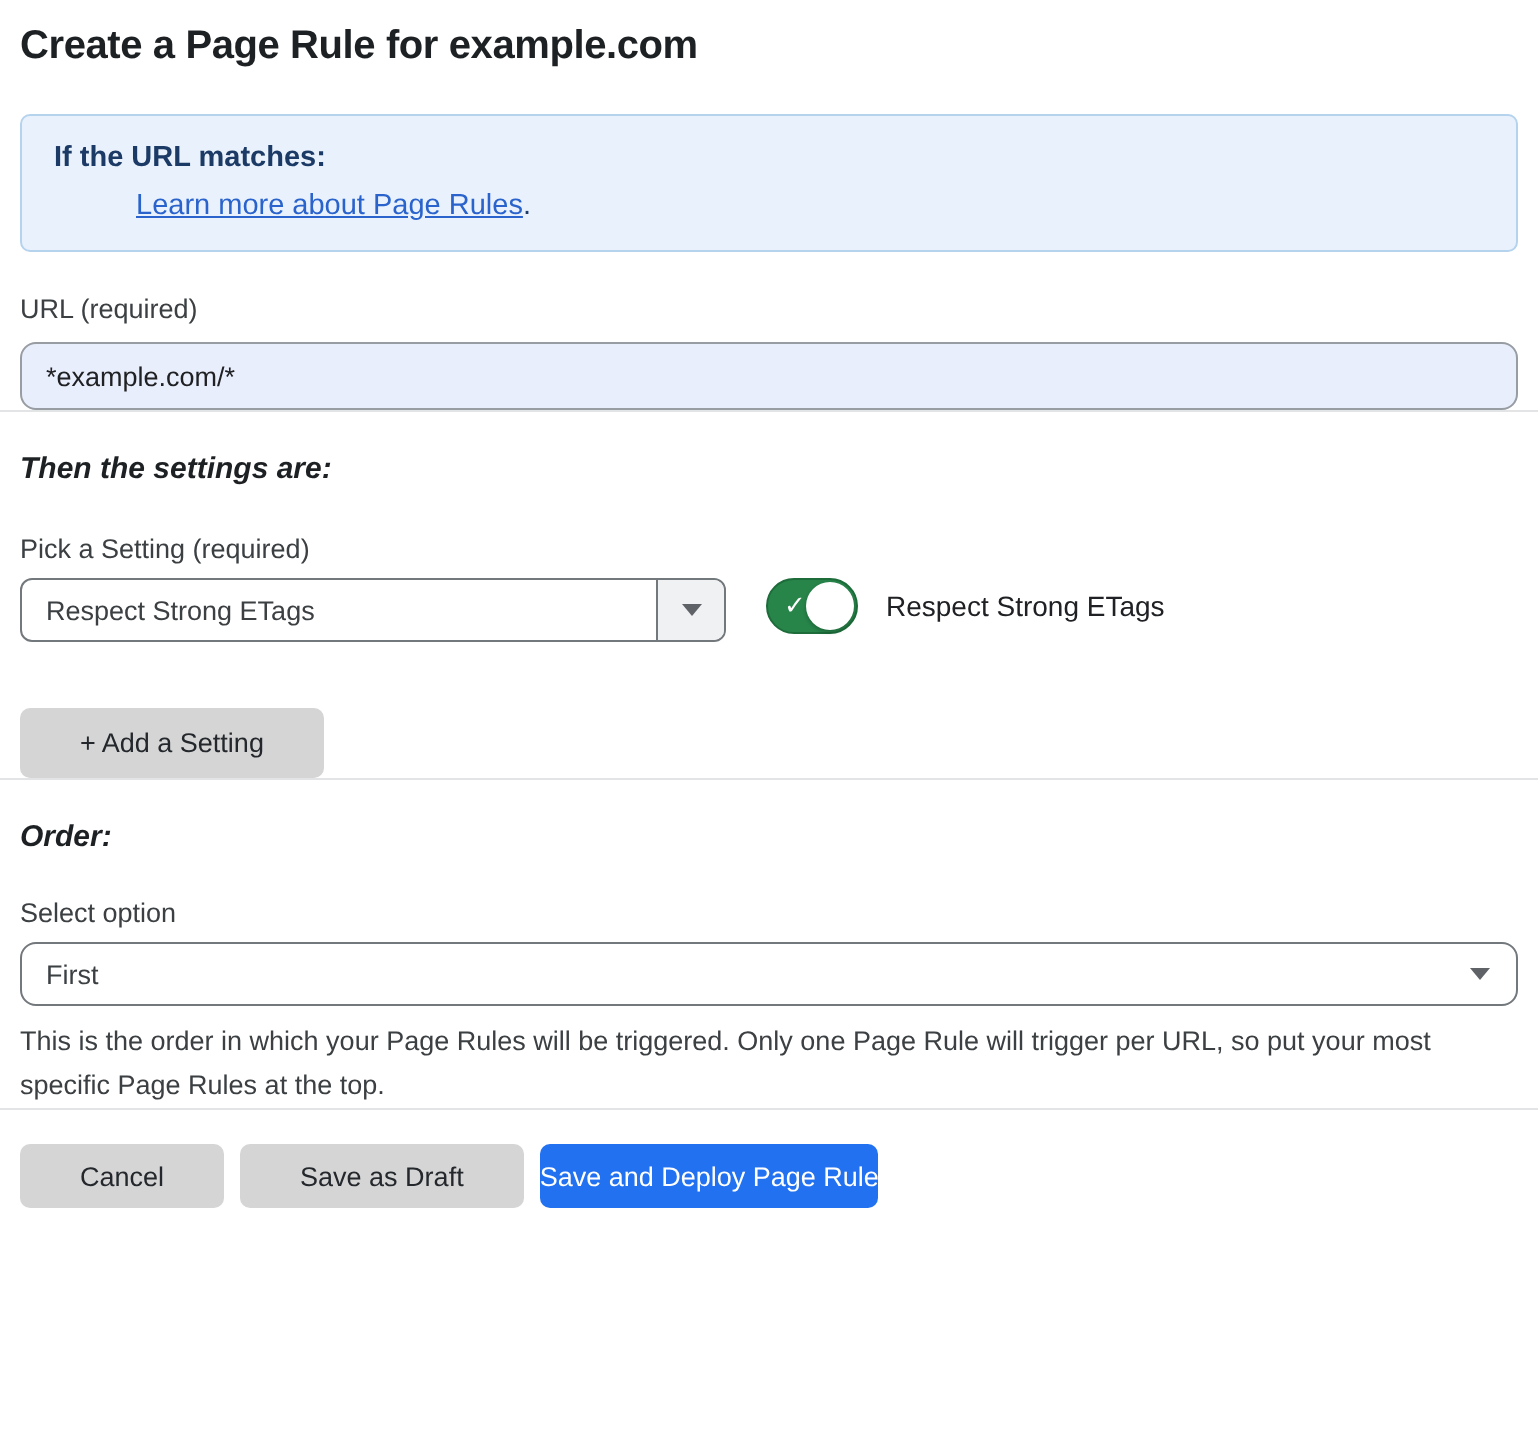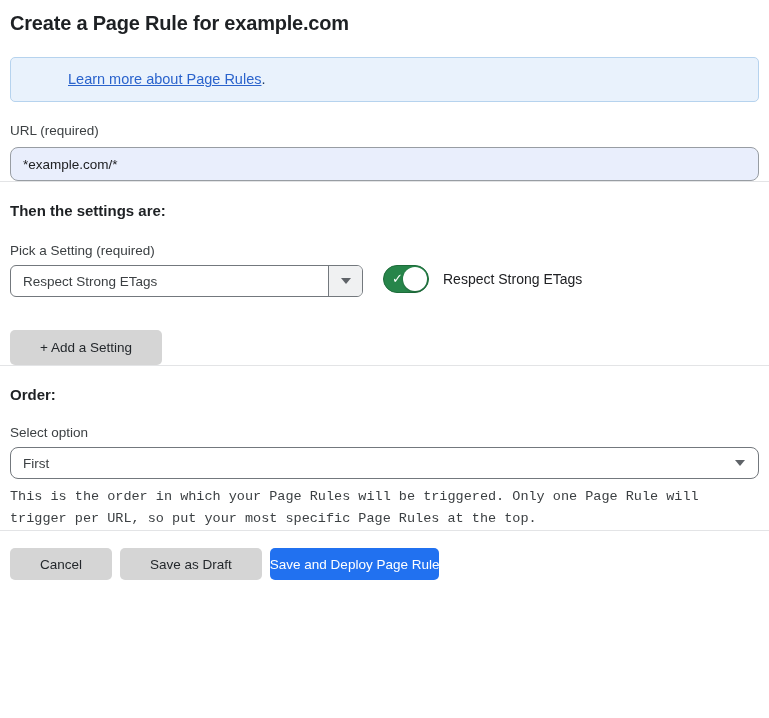--- a/index.html
+++ b/index.html
@@ -58,21 +58,21 @@
   }
   hr.divider{
     border:none;border-top:1px solid #e3e4e6;
     margin:0 -10px;height:0;
   }
   .divider-1{margin-top:39px;}
   .divider-2{margin-top:15px;}
   .divider-3{margin-top:14px;}
   h2.section-heading{
     font-size:15px;font-weight:700;color:#1e2124;
-    margin:19px 0 0 0;line-height:19px;
+    margin:19px 0 0 0;line-height:19px;font-style:italic;
   }
   .pick-label{margin-top:22px;}
   .setting-row{
     display:flex;align-items:flex-start;
     margin-top:6px;
   }
   .select-box{
     display:flex;align-items:center;
     height:32px;background:#ffffff;
     border:1px solid var(--border-gray);
@@ -130,21 +130,20 @@
     font-size:13.5px;color:#24282c;
   }
   .add-setting-btn{margin-top:33px;height:35px;}
   .order-select{width:100%;margin-top:6px;border-radius:8px;}
   .order-select .select-value{color:var(--text-mid);}
   .order-select .triangle{margin-right:13px;}
   .help-text{
     margin:7px 0 0 0;
     font-size:13.5px;line-height:22px;color:var(--text-mid);
     max-width:749px;
-    font-family:Liberation Mono, monospace;
   }
   .actions{
     display:flex;align-items:center;gap:8px;
     margin-top:17px;
   }
   .actions .gray-btn{height:32px;}
   .blue-btn{
     height:32px;padding:0 0;
     background:var(--primary-blue);
     border:none;border-radius:5px;
@@ -152,20 +151,21 @@
   }
 </style>
 </head>
 <body>
 
 <div class="page">
 
   <h1 class="page-title">Create a Page Rule for example.com</h1>
 
   <div class="info-box">
+    <div class="info-heading">If the URL matches:</div>
     <div class="info-link-line"><a class="info-link">Learn more about Page Rules</a><span class="info-period">.</span></div>
   </div>
 
   <div class="field-label">URL (required)</div>
   <input class="url-input" type="text" value="*example.com/*" style="">
 
   <hr class="divider divider-1">
 
   <h2 class="section-heading">Then the settings are:</h2>
 

